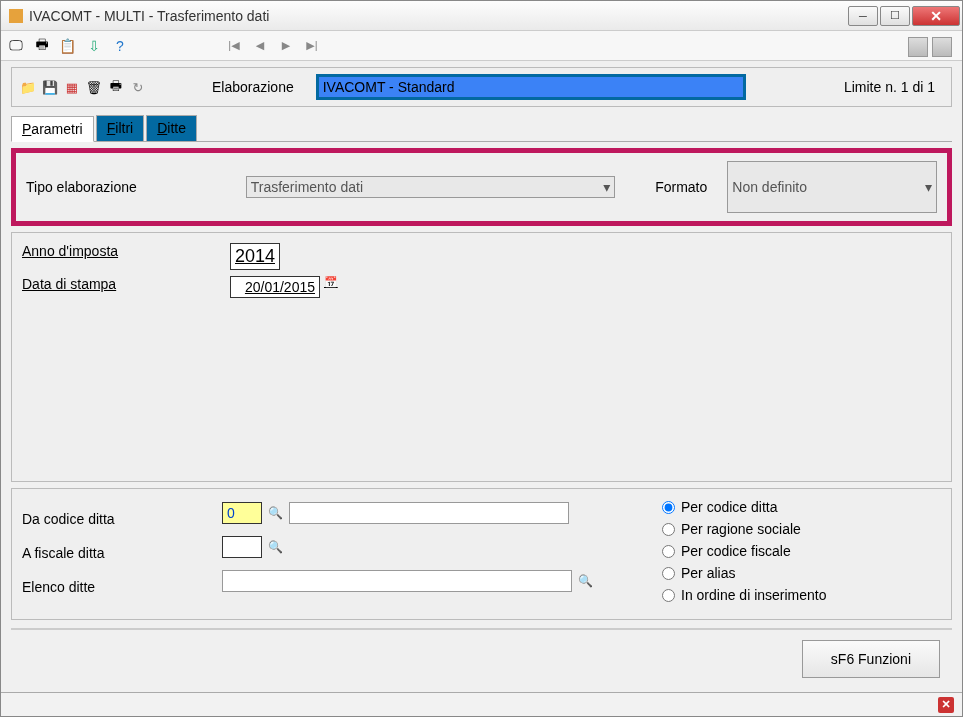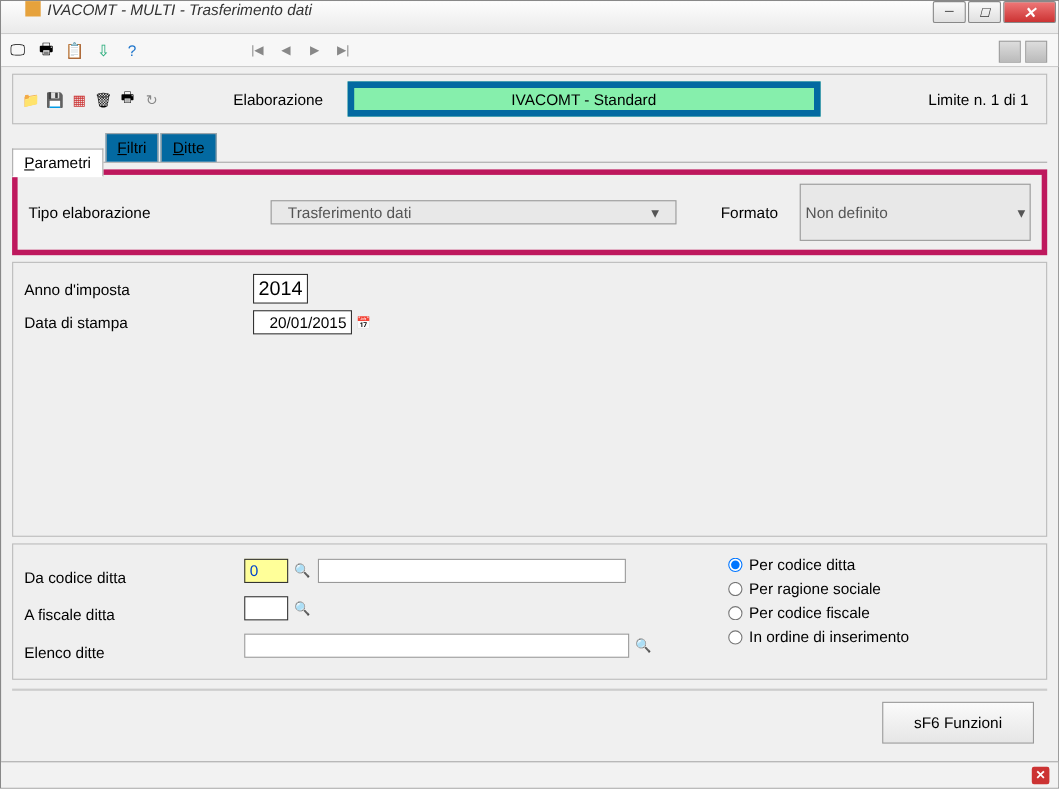--- a/index.html
+++ b/index.html
@@ -1,52 +1,52 @@
 <!DOCTYPE html>
 <html><head>
 <meta charset="utf-8">
 <style>
 * { box-sizing: border-box; margin: 0; padding: 0; }
 body { font-family: "Segoe UI", Tahoma, sans-serif; font-size: 13px; background: #fff; overflow: hidden; }
 
 .window { width: 963px; height: 717px; border: 1px solid #888; background: #f0f0f0; position: relative; }
 
-.titlebar { height: 30px; background: linear-gradient(#fdfdfd, #eaeaea); border-bottom: 1px solid #ccc; display: flex; align-items: flex-start; padding-left: 22px; font-style: italic; }
+.titlebar { height: 30px; background: linear-gradient(#fdfdfd, #eaeaea); border-bottom: 1px solid #ccc; display: flex; align-items: center; padding-left: 8px; }
 .titlebar-icon { width: 14px; height: 14px; background: #e6a23c; margin-right: 6px; }
 .titlebar-text { font-size: 14px; color: #333; flex: 1; }
 .win-controls { display: flex; margin-right: 2px; }
 .win-btn { width: 30px; height: 20px; margin-left: 2px; border: 1px solid #888; background: linear-gradient(#fafafa,#e0e0e0); display:flex; align-items:center; justify-content:center; font-size:11px; color:#333; border-radius:2px; }
 .win-close { background: linear-gradient(#e77,#c33); color:#fff; width:48px; font-weight:bold; font-size:14px; }
 
 .toolbar1 { height: 30px; background: #f7f7f7; border-bottom: 1px solid #ccc; display:flex; align-items:center; padding: 0 6px; gap: 8px; }
 .tb-icon { width: 18px; height: 18px; display:flex; align-items:center; justify-content:center; font-size:14px; cursor:pointer; }
 .spacer { flex: 0 0 80px; }
 .nav-btn { width:18px; height:18px; display:flex; align-items:center; justify-content:center; color:#888; cursor:pointer; font-size:11px; }
 
 .content-area { padding: 6px 10px; }
 
 .toolbar2 { border: 1px solid #bbb; background: #efefef; padding: 6px 8px; display:flex; align-items:center; gap: 6px; }
 .tb2-icon { width:16px; height:16px; display:flex; align-items:center; justify-content:center; font-size:13px; cursor:pointer; }
 .toolbar2-label { margin-left: 60px; font-size:14px; }
-.toolbar2-input { flex: 0 0 430px; margin-left: 16px; border: 6px solid #0369a1; padding: 2px 4px; font-size:14px; background:#86efac;text-align:center; }
+.toolbar2-input { flex: 0 0 430px; margin-left: 16px; border: 3px solid #0369a1; padding: 2px 4px; font-size:14px; background:#3b82f6; }
 .toolbar2-right { margin-left: auto; font-size:14px; padding-right:8px; }
 
 .tabs { display:flex; margin-top: 8px; border-bottom: 1px solid #aaa; }
 .tab { padding: 4px 10px; border: 1px solid #aaa; border-bottom: none; margin-right: 2px; background:#0369a1; cursor:pointer; font-size:14px; }
-.tab.active { background:#fff; position:relative; top:14px; border-bottom:1px solid #fff; }
+.tab.active { background:#fff; position:relative; top:1px; border-bottom:1px solid #fff; }
 .tab u { text-decoration: underline; }
 
 .panel { border: 5px solid #be185d; background:#efefef; padding: 8px 10px; margin-top:6px; display:flex; align-items:center; gap: 20px; }
 .panel-label { font-size:14px; width: 200px; }
-.panel-select { width: 370px; border:1px solid #999; background:#e8e8e8; padding: 2px 15px; font-size:14px; color:#555; display:flex; justify-content:space-between; align-items:center; }
+.panel-select { width: 370px; border:1px solid #999; background:#e8e8e8; padding: 2px 4px; font-size:14px; color:#555; display:flex; justify-content:space-between; align-items:center; }
 .panel-label2 { font-size:14px; margin-left: 20px; }
 .panel-select2 { width: 210px; border:1px solid #999; background:#e8e8e8; padding: 17px 4px; font-size:14px; color:#555; display:flex; justify-content:space-between; }
 
 .form-panel { border:1px solid #bbb; background:#efefef; padding: 10px; margin-top:6px; height: 250px; }
-.form-row { display:flex; align-items:center; margin-bottom: 6px; }
+.form-row { display:flex; align-items:flex-start; margin-bottom: 6px; text-decoration: underline; }
 .form-label { width: 208px; font-size:14px; }
 .form-input-sm { width: 50px; border:1px solid #333; padding:2px 4px; font-size:18px; background:#fff; text-align:right; }
 .form-input-date { width: 90px; border:1px solid #333; padding:2px 4px; font-size:14px; background:#fff; text-align:right; }
 .cal-icon { margin-left:4px; font-size:11px; color:#a33; cursor:pointer; }
 
 .bottom-panel { border:1px solid #bbb; background:#efefef; padding: 10px; margin-top:6px; display:flex; gap:40px; }
 .left-col { flex: 0 0 600px; }
 .brow { display:flex; align-items:center; margin-bottom:6px; }
 .blabel { width:200px; font-size:14px;margin-top:12px; }
 .binput-sm { width:40px; border:1px solid #333; padding:2px 4px; font-size:14px; background:#fff; text-align:left; }
@@ -170,20 +170,24 @@
         <label class="radio-row">
             <input type="radio" name="ord" style="">
             <span>Per ragione sociale</span>
           </label>
         <label class="radio-row">
             <input type="radio" name="ord" style="">
             <span>Per codice fiscale</span>
           </label>
         <label class="radio-row">
             <input type="radio" name="ord" style="">
+            <span>Per alias</span>
+          </label>
+        <label class="radio-row">
+            <input type="radio" name="ord" style="">
             <span>In ordine di inserimento</span>
           </label>
       </div>
     </div>
 
     <div class="func-panel">
       <button class="func-btn">sF6 Funzioni</button>
     </div>
   </div>
 

